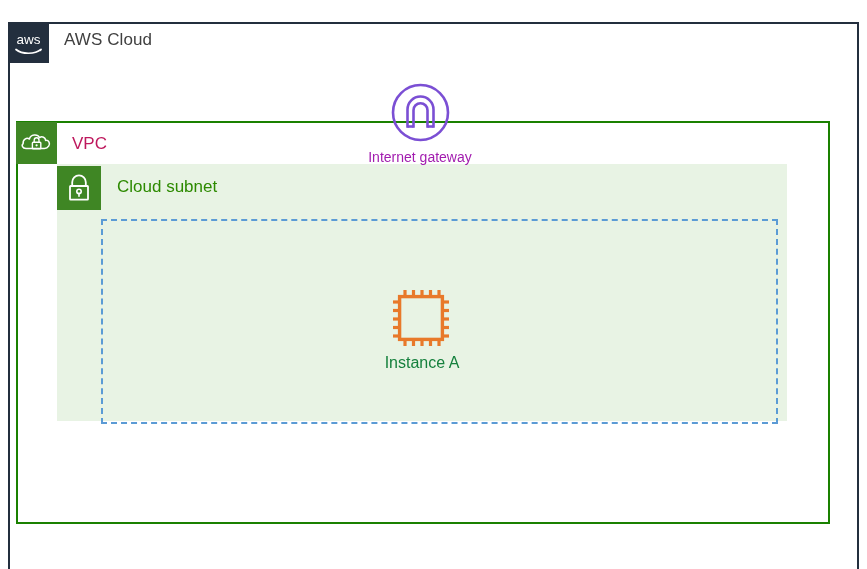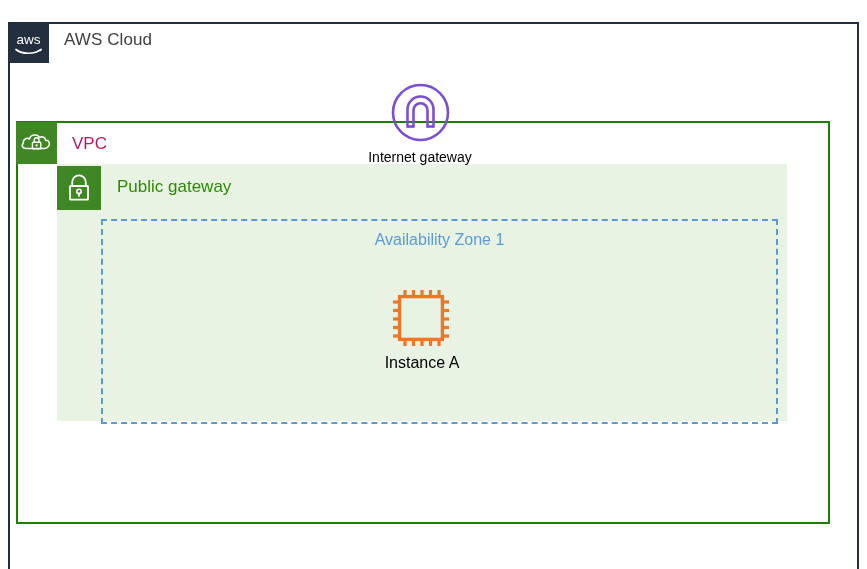--- a/index.html
+++ b/index.html
@@ -140,40 +140,40 @@
     width: 59px;
     height: 59px;
   }
   .igw-label {
     position: absolute;
     left: 300px;
     top: 135px;
     width: 240px;
     text-align: center;
     font-size: 14px;
-    color: #000000;
+    color: #a21caf;
     white-space: nowrap;
   }
 
   
   .instance-icon {
     position: absolute;
     left: 391px;
     top: 274px;
     width: 60px;
     height: 60px;
   }
   .instance-label {
     position: absolute;
     left: 322px;
     top: 340px;
     width: 200px;
     text-align: center;
     font-size: 16px;
-    color: #000000;
+    color: #15803d;
     white-space: nowrap;
   }
 </style>
 </head>
 <body>
 
 <div id="canvas">
 
   <div class="cloud-frame"></div>
 
@@ -206,24 +206,23 @@
 
   <div class="subnet-icon-box">
     <svg viewBox="0 0 44 44" width="44" height="44" xmlns="http://www.w3.org/2000/svg">
       <path d="M15.2 20.0 L 15.2 16.2 A 6.8 6.8 0 0 1 28.8 16.2 L 28.8 20.0" fill="none" stroke="#ffffff" stroke-width="1.8" stroke-linecap="round"></path>
       <rect x="13.0" y="20.0" width="18" height="13.6" rx="0.6" fill="none" stroke="#ffffff" stroke-width="1.8"></rect>
       <circle cx="22.0" cy="25.4" r="2.2" fill="none" stroke="#ffffff" stroke-width="1.6"></circle>
       <path d="M22.0 27.2 L 22.0 30.2" stroke="#ffffff" stroke-width="1.6" stroke-linecap="round"></path>
     </svg>
   </div>
 
-  <div class="subnet-label">Public gateway</div>
+  <div class="subnet-label">Cloud subnet</div>
 
   <div class="az-frame"></div>
-  <div class="az-label">Availability Zone 1</div>
 
   <div class="instance-icon">
     <svg viewBox="0 0 60 60" width="60" height="60" xmlns="http://www.w3.org/2000/svg">
       <g stroke="#e8792a" stroke-width="3.2" stroke-linecap="butt">
         <line x1="14" y1="2" x2="14" y2="10"></line>
         <line x1="22.5" y1="2" x2="22.5" y2="10"></line>
         <line x1="31" y1="2" x2="31" y2="10"></line>
         <line x1="39.5" y1="2" x2="39.5" y2="10"></line>
         <line x1="48" y1="2" x2="48" y2="10"></line>
         <line x1="14" y1="50" x2="14" y2="58"></line>

